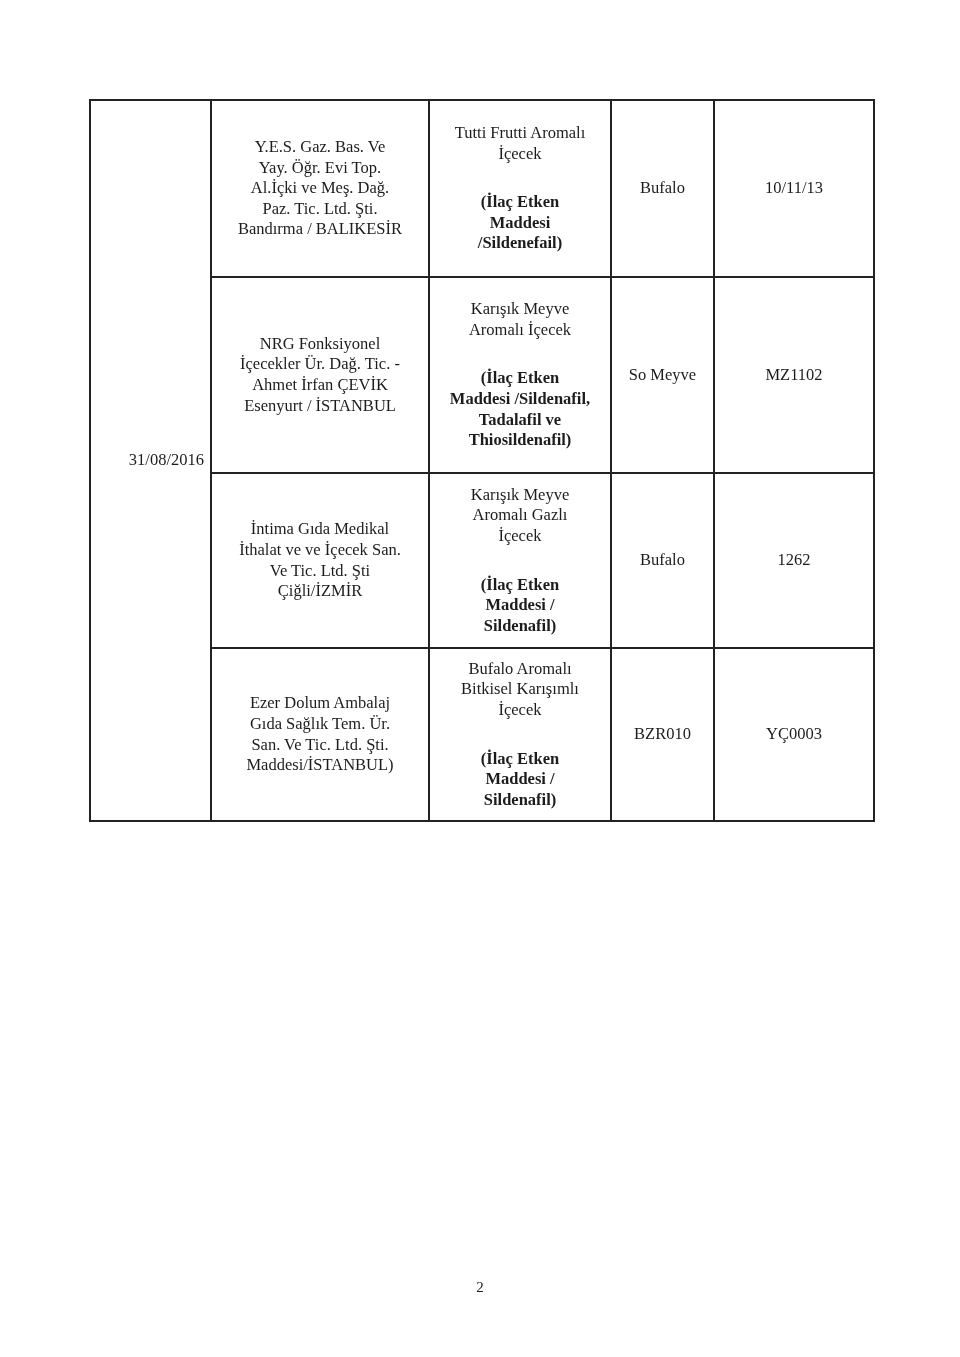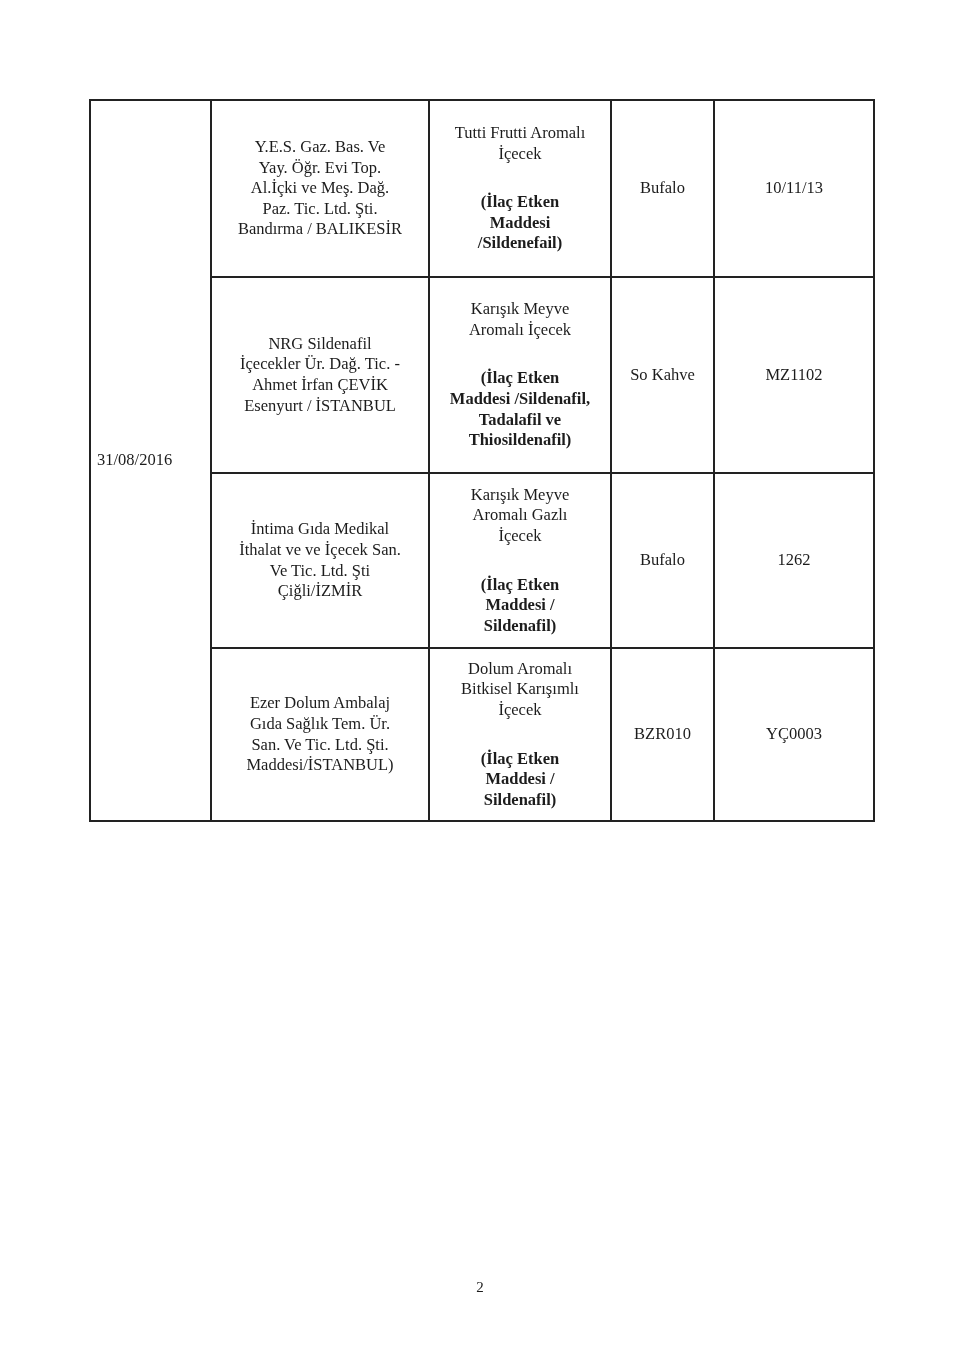--- a/index.html
+++ b/index.html
@@ -24,21 +24,21 @@
   }
   table.records-table td {
     border: 2px solid #222222;
     vertical-align: middle;
     font-size: 16.5px;
     line-height: 1.25;
     padding: 6px 6px;
     overflow: hidden;
   }
   td.date-cell {
-    text-align: left;
+    text-align: right;
     white-space: nowrap;
   }
   td.company-cell {
     text-align: center;
     white-space: pre-line;
     padding-left: 10px;
     padding-right: 6px;
   }
   td.product-cell {
     text-align: center;
@@ -89,33 +89,33 @@
         <div class="product-name">Tutti Frutti Aromalı
 İçecek</div>
         <div class="active-substance">(İlaç Etken
 Maddesi
 /Sildenefail)</div>
       </td>
       <td class="brand-cell">Bufalo</td>
       <td class="code-cell">10/11/13</td>
     </tr>
     <tr style="height:196px;">
-      <td class="company-cell">NRG Sildenafil
+      <td class="company-cell">NRG Fonksiyonel
 İçecekler Ür. Dağ. Tic. -
 Ahmet İrfan ÇEVİK
 Esenyurt / İSTANBUL</td>
       <td class="product-cell">
         <div class="product-name">Karışık Meyve
 Aromalı İçecek</div>
         <div class="active-substance">(İlaç Etken
 Maddesi /Sildenafil,
 Tadalafil ve
 Thiosildenafil)</div>
       </td>
-      <td class="brand-cell">So Kahve</td>
+      <td class="brand-cell">So Meyve</td>
       <td class="code-cell">MZ1102</td>
     </tr>
     <tr style="height:175px;">
       <td class="company-cell">İntima Gıda Medikal
 İthalat ve ve İçecek San.
 Ve Tic. Ltd. Şti
 Çiğli/İZMİR</td>
       <td class="product-cell">
         <div class="product-name">Karışık Meyve
 Aromalı Gazlı
@@ -126,21 +126,21 @@
       </td>
       <td class="brand-cell">Bufalo</td>
       <td class="code-cell">1262</td>
     </tr>
     <tr style="height:173px;">
       <td class="company-cell">Ezer Dolum Ambalaj
 Gıda Sağlık Tem. Ür.
 San. Ve Tic. Ltd. Şti.
 Maddesi/İSTANBUL)</td>
       <td class="product-cell">
-        <div class="product-name">Dolum Aromalı
+        <div class="product-name">Bufalo Aromalı
 Bitkisel Karışımlı
 İçecek</div>
         <div class="active-substance">(İlaç Etken
 Maddesi /
 Sildenafil)</div>
       </td>
       <td class="brand-cell">BZR010</td>
       <td class="code-cell">YÇ0003</td>
     </tr>
   </tbody>

